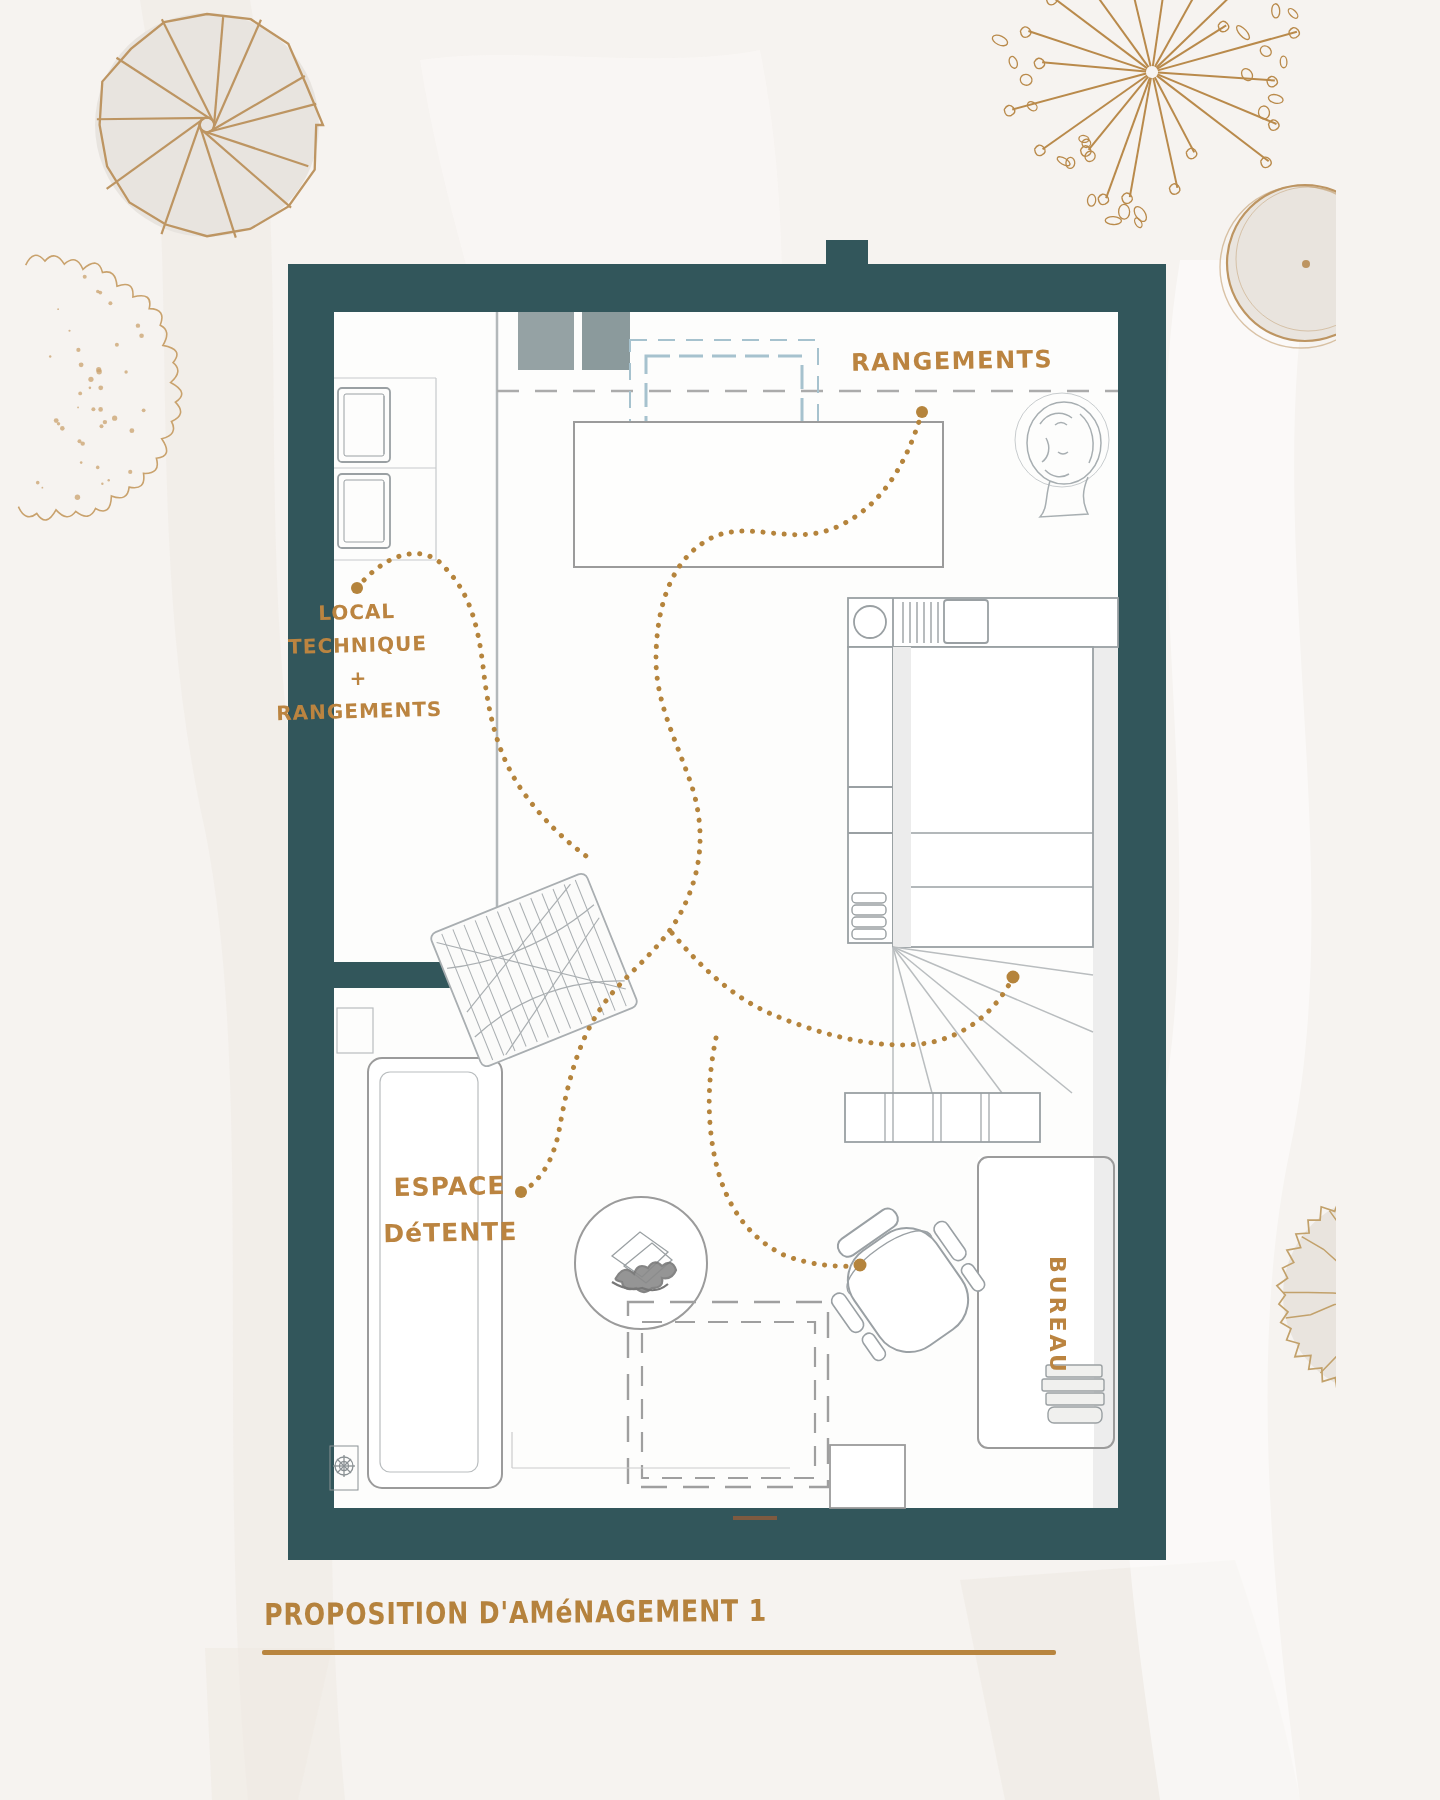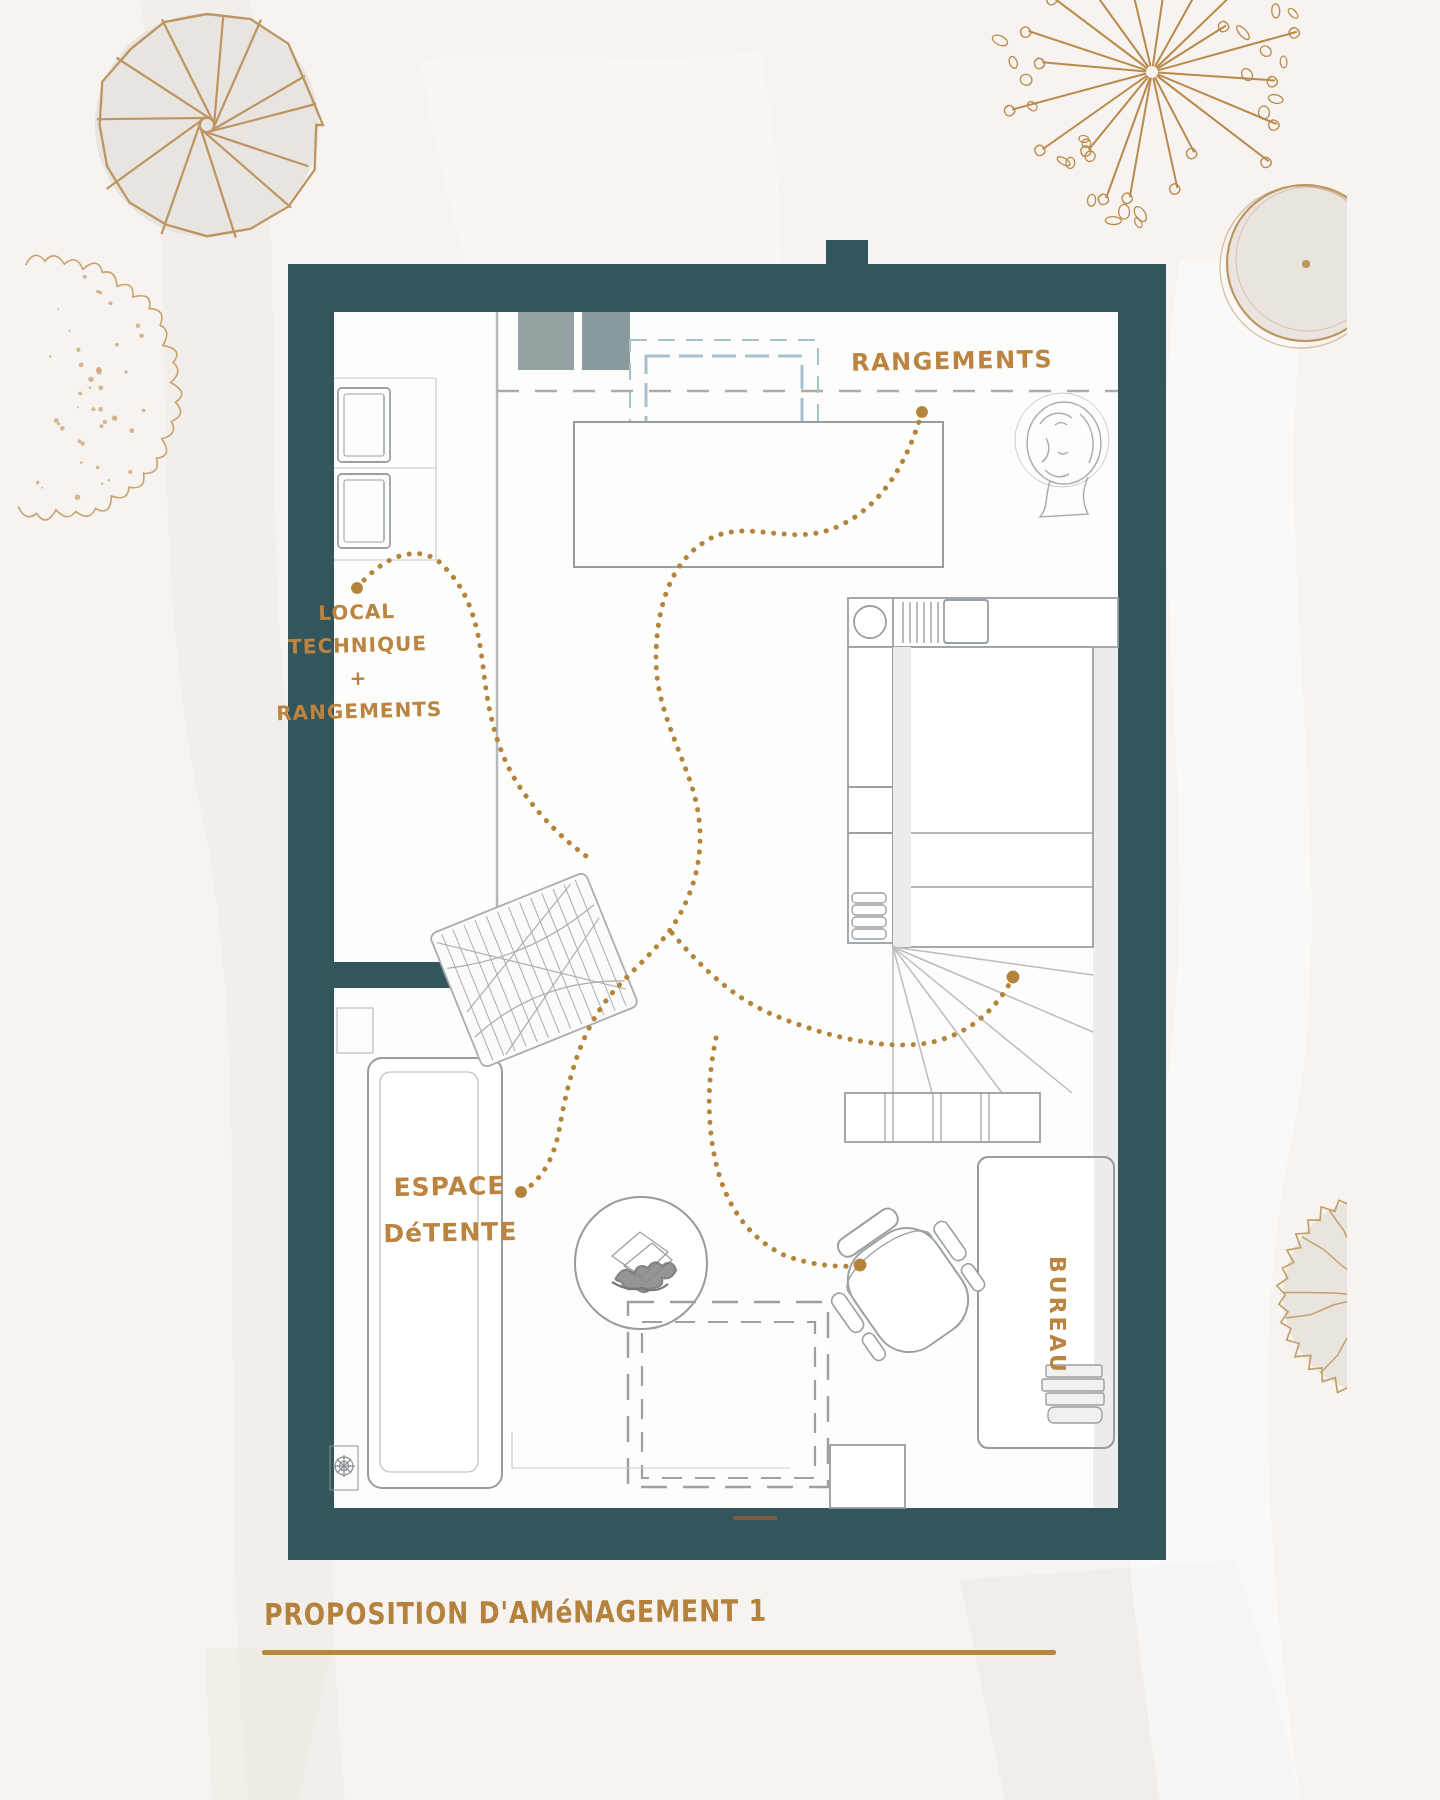--- a/index.html
+++ b/index.html
@@ -1,17 +1,17 @@
 <!DOCTYPE html>
 <html><head>
 <meta charset="utf-8">
 <style>
   html,body{margin:0;padding:0;background:#f6f3f0;}
   #canvas{position:relative;width:1336px;height:1800px;overflow:hidden;
-          font-family:"DejaVu Sans",sans-serif;background:#f6f3f0;padding-left:11px;}
+          font-family:"DejaVu Sans",sans-serif;background:#f6f3f0;}
   #scene{position:absolute;left:0;top:0;}
   .lbl{position:absolute;font-family:"DejaVu Sans",sans-serif;font-weight:bold;
        color:#bb8440;white-space:nowrap;}
   .lbl-rangements{left:851px;top:347px;font-size:24px;letter-spacing:1.5px;transform:rotate(-1deg);}
   .lbl-stack{position:absolute;display:flex;flex-direction:column;align-items:center;
              font-weight:bold;color:#bb8440;}
   .lbl-local{left:288px;top:596px;width:140px;font-size:20px;letter-spacing:1px;line-height:33px;transform:rotate(-1.5deg);}
   .lbl-espace{left:380px;top:1164px;width:140px;font-size:25px;letter-spacing:1px;line-height:46px;transform:rotate(-1deg);}
   .lbl-bureau{left:1070px;top:1256px;font-size:22px;letter-spacing:3px;
               transform:rotate(90deg);transform-origin:left top;}

